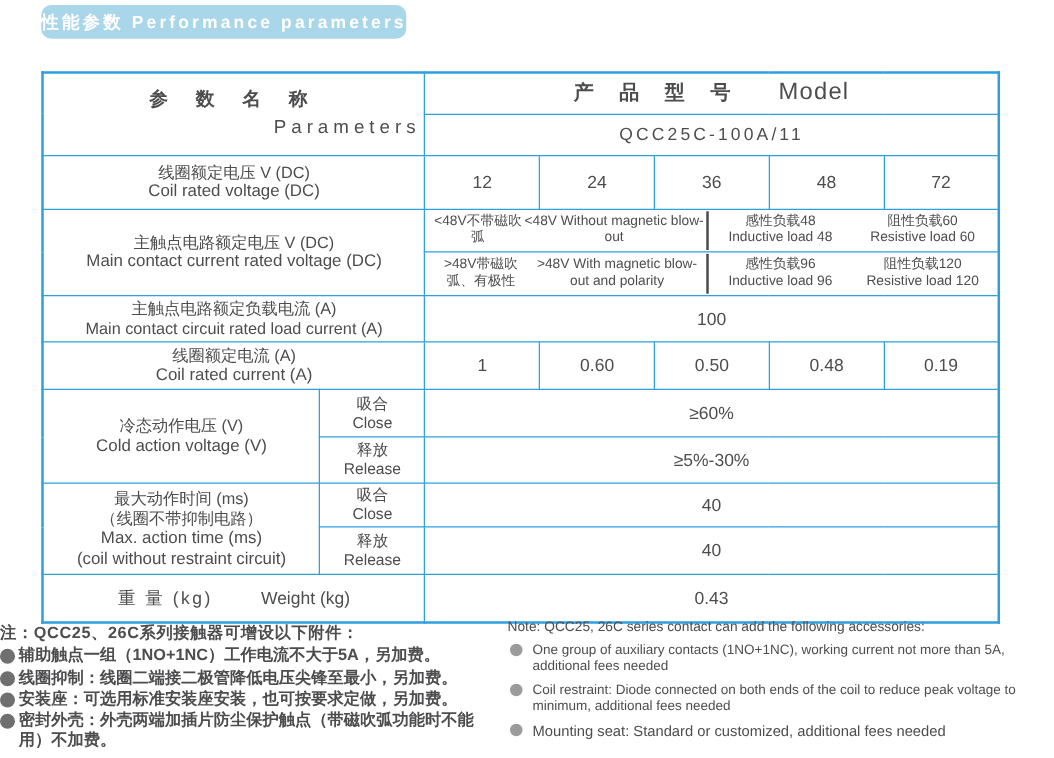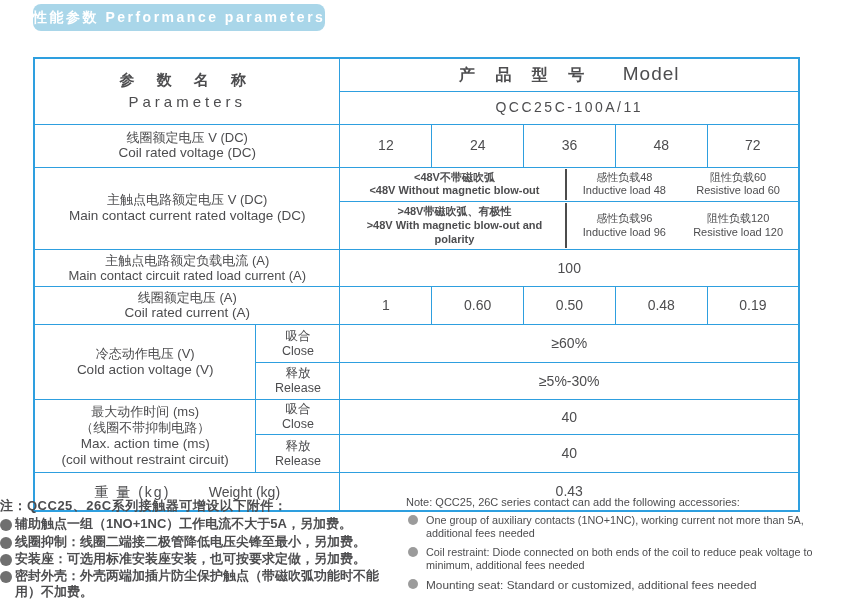--- a/index.html
+++ b/index.html
@@ -23,29 +23,29 @@
   .spec-wrap{position:absolute;left:33px;top:57px;width:767px;}
   table.spec{width:100%;border-collapse:collapse;table-layout:fixed;
     border:2px solid var(--blue);}
   table.spec td{border:1.5px solid var(--blue);text-align:center;
     vertical-align:middle;padding:1px 3px;line-height:1.2;}
   .zh{font-size:13px;}
   .en{font-size:13.5px;}
   .small{font-size:11px;line-height:1.25;}
   .val{font-size:14px;}
   .param-head .zh{font-size:15px;letter-spacing:9px;font-weight:bold;}
-  .param-head .en{font-size:15px;letter-spacing:4px;margin-top:4px;}
+  .param-head .en{font-size:15px;letter-spacing:4px;margin-top:4px;text-align:right;}
   .model-zh{font-size:16px;letter-spacing:8px;font-weight:bold;}
   .model-en{font-size:19px;margin-left:26px;letter-spacing:1px;}
   .model-value{font-size:14px;letter-spacing:2.5px;}
   .sub{font-size:12.5px;line-height:1.25;}
   td.p0{padding:0;}
   .cv-row{display:flex;width:100%;align-items:stretch;}
-  .cv-desc{width:49.6%;display:flex;flex-direction:column;justify-content:flex-start;
-    border-right:2px solid var(--dark);padding:2px 2px;font-weight:bold;}
+  .cv-desc{width:49.6%;display:flex;flex-direction:row;justify-content:flex-start;
+    border-right:2px solid var(--dark);padding:2px 2px;}
   .cv-loads{width:50.4%;display:flex;}
   .cv-load{flex:1;display:flex;flex-direction:column;justify-content:center;padding:2px 1px;}
   .r1{height:33px;margin-left:29px;} .r2{height:33px;} .r3{height:43px;} .r4{height:34px;}
   .r5{height:35px;} .r6{height:37px;} .r7{height:38px;} .r8{height:38px;}
   .r9{height:37px;} .r10{height:35px;} .r11{height:38px;} .r12{height:38px;}
   .weight-zh{font-size:14px;letter-spacing:2px;}
   .weight-en{font-size:14px;margin-left:34px;}
   .maxact div{line-height:1.2;}
 
   
@@ -154,21 +154,21 @@
         <tr class="r6">
           <td colspan="2">
             <div class="zh">主触点电路额定负载电流 (A)</div>
             <div class="en" style="font-size:13px">Main contact circuit rated load current (A)</div>
           </td>
           <td colspan="5" class="val">100</td>
         </tr>
 
         <tr class="r7">
           <td colspan="2">
-            <div class="zh">线圈额定电压 (A)</div>
+            <div class="zh">线圈额定电流 (A)</div>
             <div class="en">Coil rated current (A)</div>
           </td>
           <td class="val">1</td>
           <td class="val">0.60</td>
           <td class="val">0.50</td>
           <td class="val">0.48</td>
           <td class="val">0.19</td>
         </tr>
 
         <tr class="r8">

